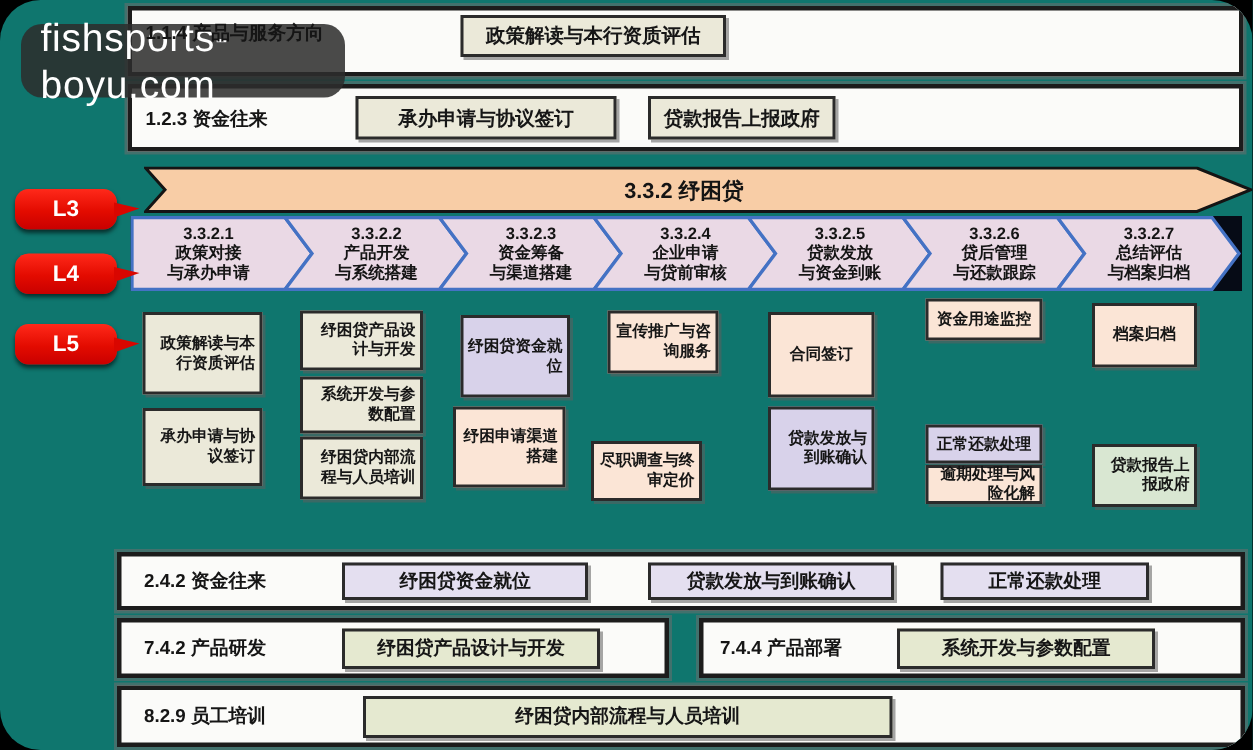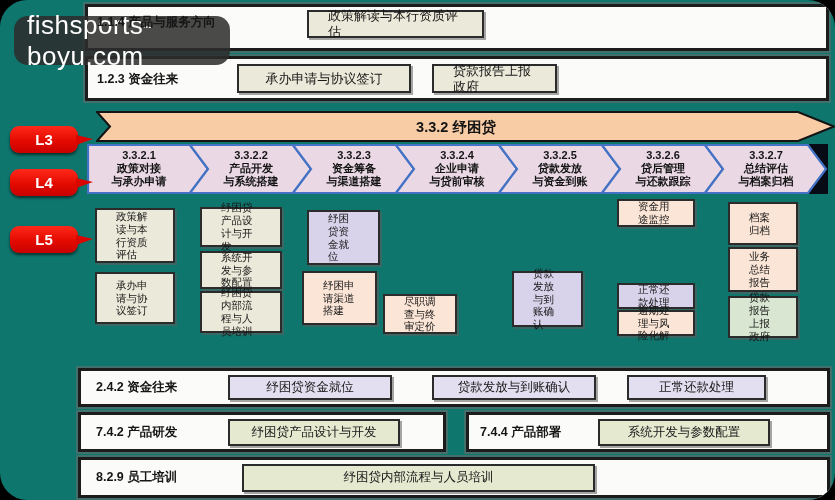--- a/index.html
+++ b/index.html
@@ -9,23 +9,23 @@
   }
   .panel{
     position:absolute;background:#fbfbf9;border:3px solid #1c1c1c;
     box-shadow:0 0 0 2px rgba(110,110,110,.55);box-sizing:border-box;
   }
   .row-label{
     position:absolute;font-size:12.5px;font-weight:700;color:#151515;z-index:31;white-space:nowrap;
   }
   .pbox{
     position:absolute;box-sizing:border-box;border:2px solid #2b2b2b;
-    display:flex;align-items:center;justify-content:center;text-align:left;
-    font-weight:400;color:#161616;z-index:5;
-    box-shadow:2px 2px 0 rgba(95,95,95,.55);padding:1px 19px;line-height:1.22;
+    display:flex;align-items:center;justify-content:center;text-align:right;
+    font-weight:700;color:#161616;z-index:5;
+    box-shadow:2px 2px 0 rgba(95,95,95,.55);padding:1px 3px;line-height:1.22;
   }
   .top-box{font-size:13px;}
   .l5-box{font-size:10.5px;}
   .bot-box{font-size:12.5px;}
   .beige{background:#ebe9d9;}
   .peach{background:#fbe5d6;}
   .lavender{background:#d8d2ea;}
   .lavender-light{background:#e4dff0;}
   .green{background:#d9e7d2;}
   .olive{background:#e5e9d0;}
@@ -67,21 +67,21 @@
   <div class="watermark">
     <span>fishsports-boyu.com</span>
   </div>
 
   <div class="callout" style="left:10px;top:126px">
     <span>L3</span>
   </div>
   <div class="callout" style="left:10px;top:169px">
     <span>L4</span>
   </div>
-  <div class="callout" style="left:10px;top:226px">
+  <div class="callout" style="left:10px;top:216px">
     <span>L5</span>
   </div>
 
   <svg class="svg-abs" style="left:96px;top:111px" width="741" height="31" viewBox="0 0 741 31">
     <polygon points="1,1 702,1 738,15.5 702,30 1,30 14,15.5" fill="#f8cda6" stroke="#141414" stroke-width="2"></polygon>
     <text x="360" y="21" font-size="14.5" text-anchor="middle">3.3.2 纾困贷</text>
   </svg>
 
   <svg class="svg-abs" style="left:87px;top:144px" width="748" height="50" viewBox="0 0 748 50">
     <rect x="0" y="0" width="741" height="50" fill="#060b16"></rect>
@@ -125,30 +125,31 @@
   <div class="pbox l5-box beige" style="left:95px;top:208px;width:80px;height:55px">政策解读与本行资质评估</div>
   <div class="pbox l5-box beige" style="left:95px;top:272px;width:80px;height:52px">承办申请与协议签订</div>
 
   <div class="pbox l5-box beige" style="left:200px;top:207px;width:82px;height:40px">纾困贷产品设计与开发</div>
   <div class="pbox l5-box beige" style="left:200px;top:251px;width:82px;height:38px">系统开发与参数配置</div>
   <div class="pbox l5-box beige" style="left:200px;top:291px;width:82px;height:42px">纾困贷内部流程与人员培训</div>
 
   <div class="pbox l5-box lavender" style="left:307px;top:210px;width:73px;height:55px">纾困贷资金就位</div>
   <div class="pbox l5-box peach" style="left:302px;top:271px;width:75px;height:54px">纾困申请渠道搭建</div>
 
-  <div class="pbox l5-box peach" style="left:383px;top:294px;width:74px;height:40px">尽职调查与终审定价</div>
+  <div class="pbox l5-box peach" style="left:405px;top:207px;width:74px;height:42px">宣传推广与咨询服务</div>
+  <div class="pbox l5-box peach" style="left:394px;top:294px;width:74px;height:40px">尽职调查与终审定价</div>
 
+  <div class="pbox l5-box peach" style="left:512px;top:208px;width:71px;height:57px">合同签订</div>
   <div class="pbox l5-box lavender" style="left:512px;top:271px;width:71px;height:56px">贷款发放与到账确认</div>
 
   <div class="pbox l5-box peach" style="left:617px;top:199px;width:78px;height:28px">资金用途监控</div>
   <div class="pbox l5-box lavender" style="left:617px;top:283px;width:78px;height:26px">正常还款处理</div>
   <div class="pbox l5-box peach" style="left:617px;top:310px;width:78px;height:26px">逾期处理与风险化解</div>
 
   <div class="pbox l5-box peach" style="left:728px;top:202px;width:70px;height:43px">档案归档</div>
-  <div class="pbox l5-box peach" style="left:728px;top:247px;width:70px;height:45px">业务总结报告</div>
   <div class="pbox l5-box green" style="left:728px;top:296px;width:70px;height:42px">贷款报告上报政府</div>
 
   <div class="panel" style="left:78px;top:368px;width:752px;height:39px"></div>
   <div class="row-label" style="left:96px;top:379px">2.4.2 资金往来</div>
   <div class="pbox bot-box lavender-light" style="left:228px;top:375px;width:164px;height:25px">纾困贷资金就位</div>
   <div class="pbox bot-box lavender-light" style="left:432px;top:375px;width:164px;height:25px">贷款发放与到账确认</div>
   <div class="pbox bot-box lavender-light" style="left:627px;top:375px;width:139px;height:25px">正常还款处理</div>
 
   <div class="panel" style="left:78px;top:412px;width:368px;height:40px"></div>
   <div class="row-label" style="left:96px;top:424px">7.4.2 产品研发</div>

